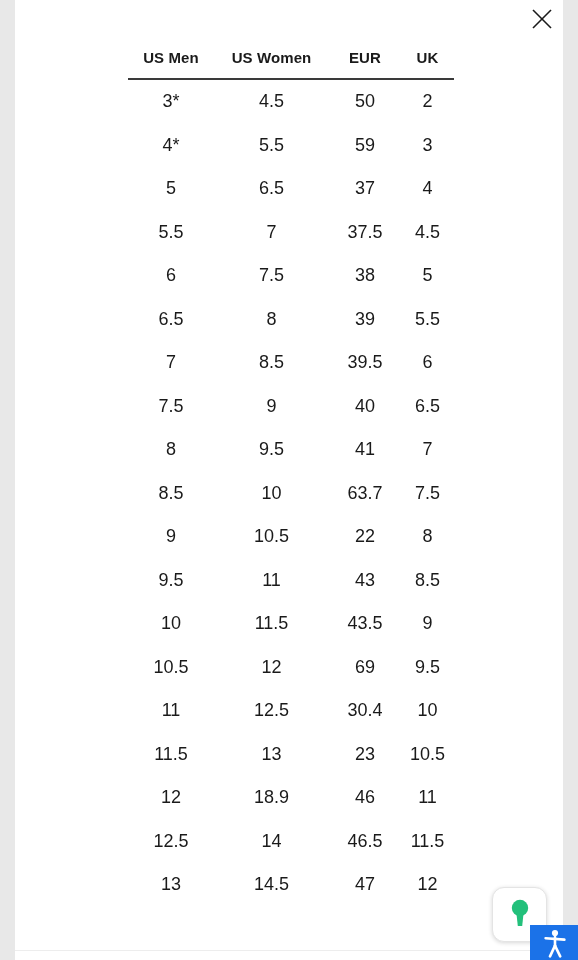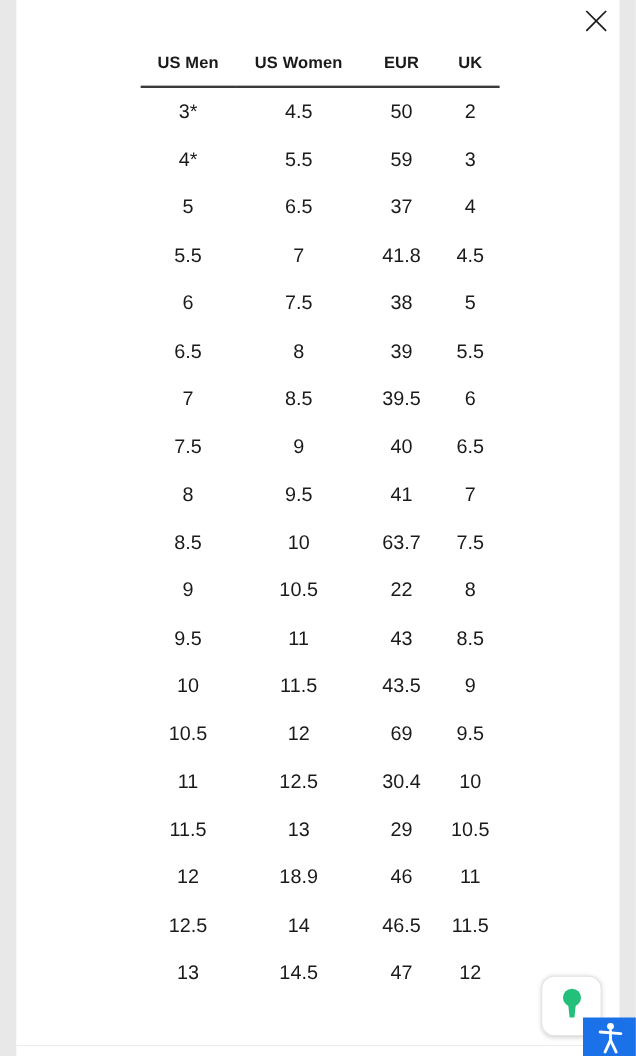--- a/index.html
+++ b/index.html
@@ -180,21 +180,21 @@
           </tr>
           <tr>
             <td>5</td>
             <td>6.5</td>
             <td>37</td>
             <td>4</td>
           </tr>
           <tr>
             <td>5.5</td>
             <td>7</td>
-            <td>41.8</td>
+            <td>37.5</td>
             <td>4.5</td>
           </tr>
           <tr>
             <td>6</td>
             <td>7.5</td>
             <td>38</td>
             <td>5</td>
           </tr>
           <tr>
             <td>6.5</td>
@@ -252,21 +252,21 @@
           </tr>
           <tr>
             <td>11</td>
             <td>12.5</td>
             <td>30.4</td>
             <td>10</td>
           </tr>
           <tr>
             <td>11.5</td>
             <td>13</td>
-            <td>29</td>
+            <td>23</td>
             <td>10.5</td>
           </tr>
           <tr>
             <td>12</td>
             <td>18.9</td>
             <td>46</td>
             <td>11</td>
           </tr>
           <tr>
             <td>12.5</td>

